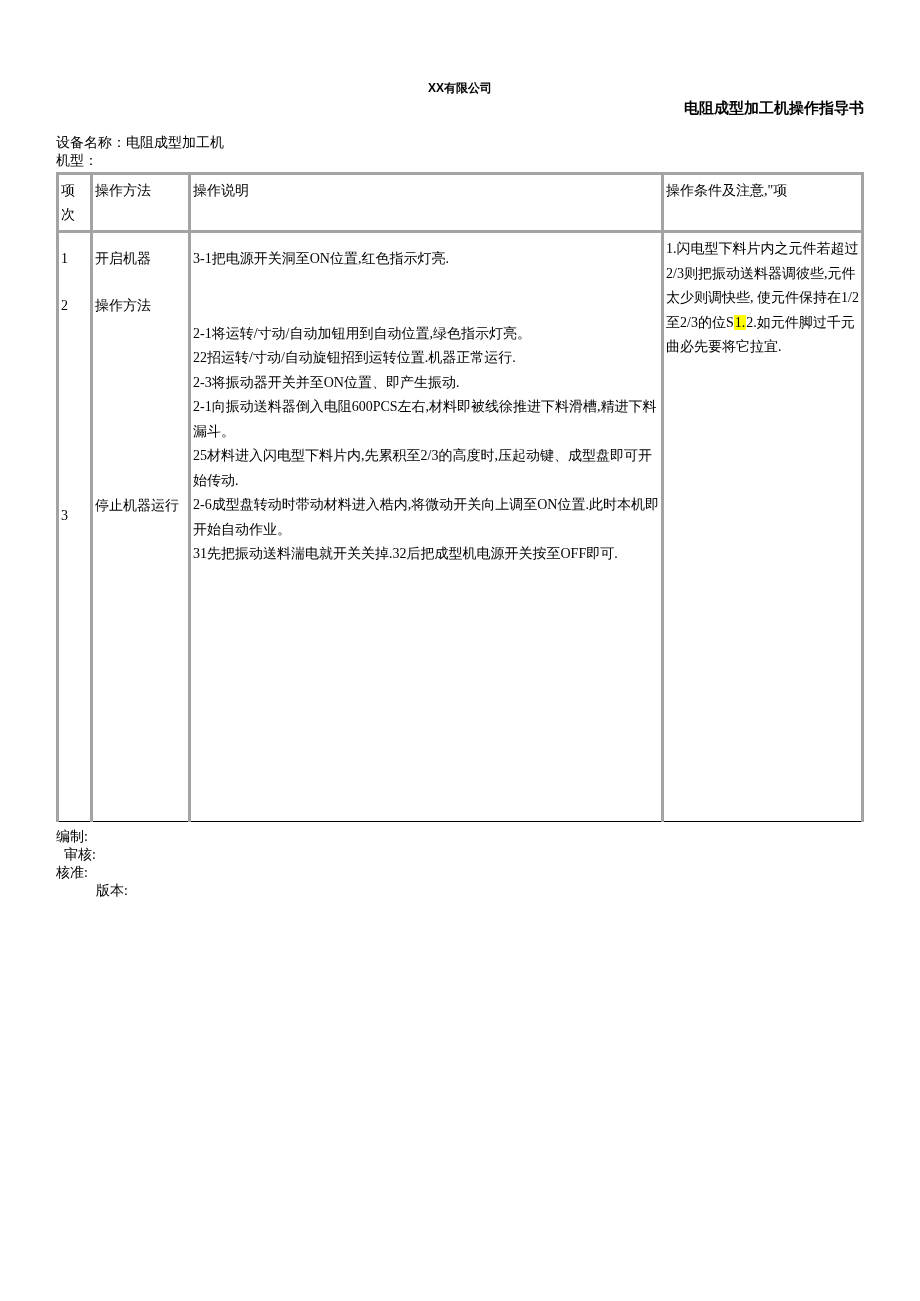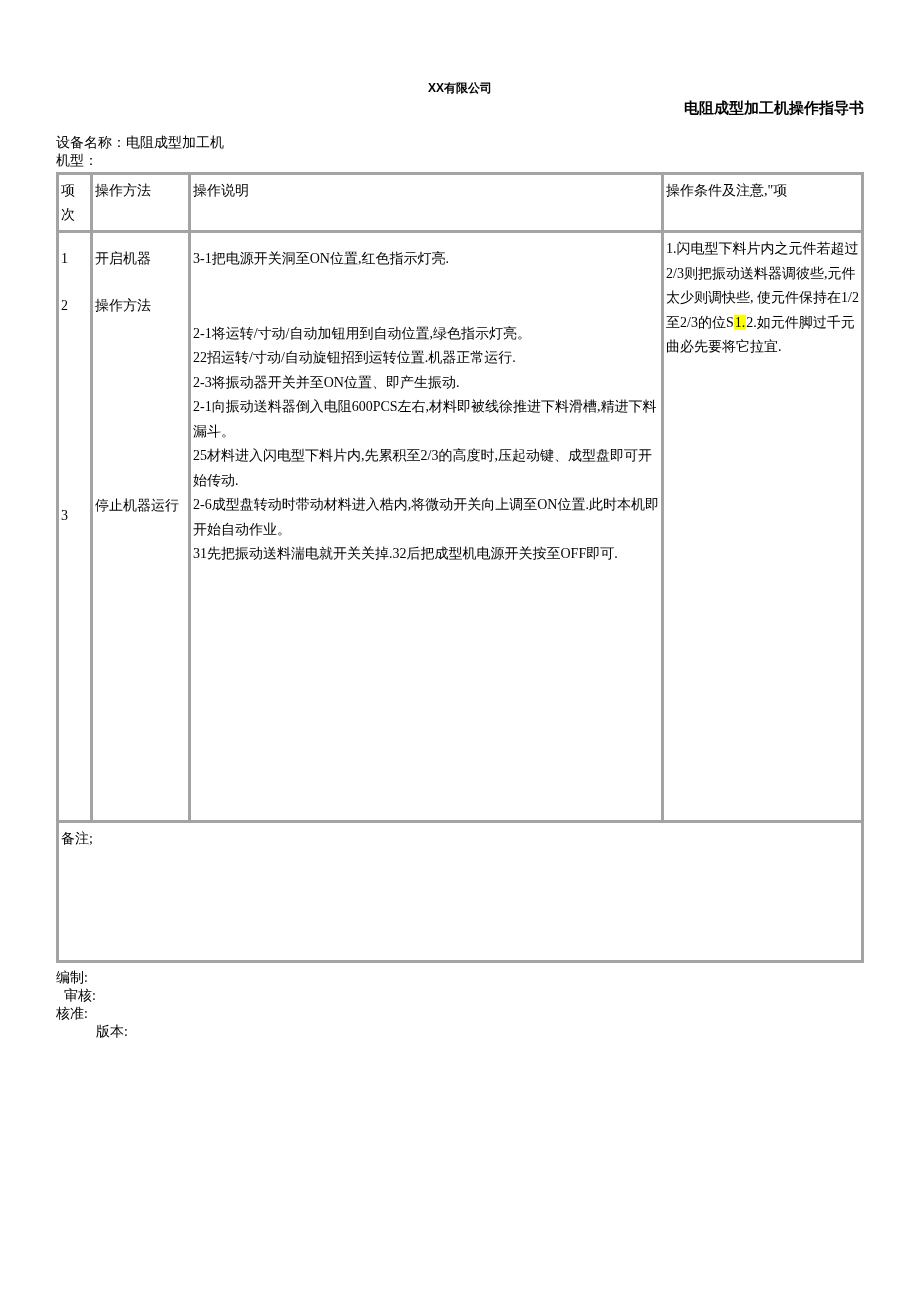--- a/index.html
+++ b/index.html
@@ -149,25 +149,20 @@
 2-6成型盘转动时带动材料进入梏内,将微动开关向上调至ON位置.此时本机即开始自动作业。</div>
         <div style="white-space:pre-wrap;">31先把振动送料湍电就开关关掉.32后把成型机电源开关按至OFF即可.</div>
       </div>
     </td>
     <td>
       <div class="cond-wrap">
         <span> 1.闪电型下料片内之元件若超过2/3则把振动送料器调彼些,元件太少则调快些, 使元件保持在1/2至2/3的位S</span><mark>1.</mark><span>2.如元件脚过千元曲必先要将它拉宜.</span>
       </div>
     </td>
   </tr>
-  <tr>
-    <td colspan="4" class="remarks-cell">
-      <span>备注;</span>
-    </td>
-  </tr>
 </tbody>
   </table>
 
 <div class="footer-line">
   <span class="f1">编制:</span>
   <span class="f2">审核:</span>
   <span class="f3">核准:</span>
   <span class="f4">版本:</span>
 </div>
 

